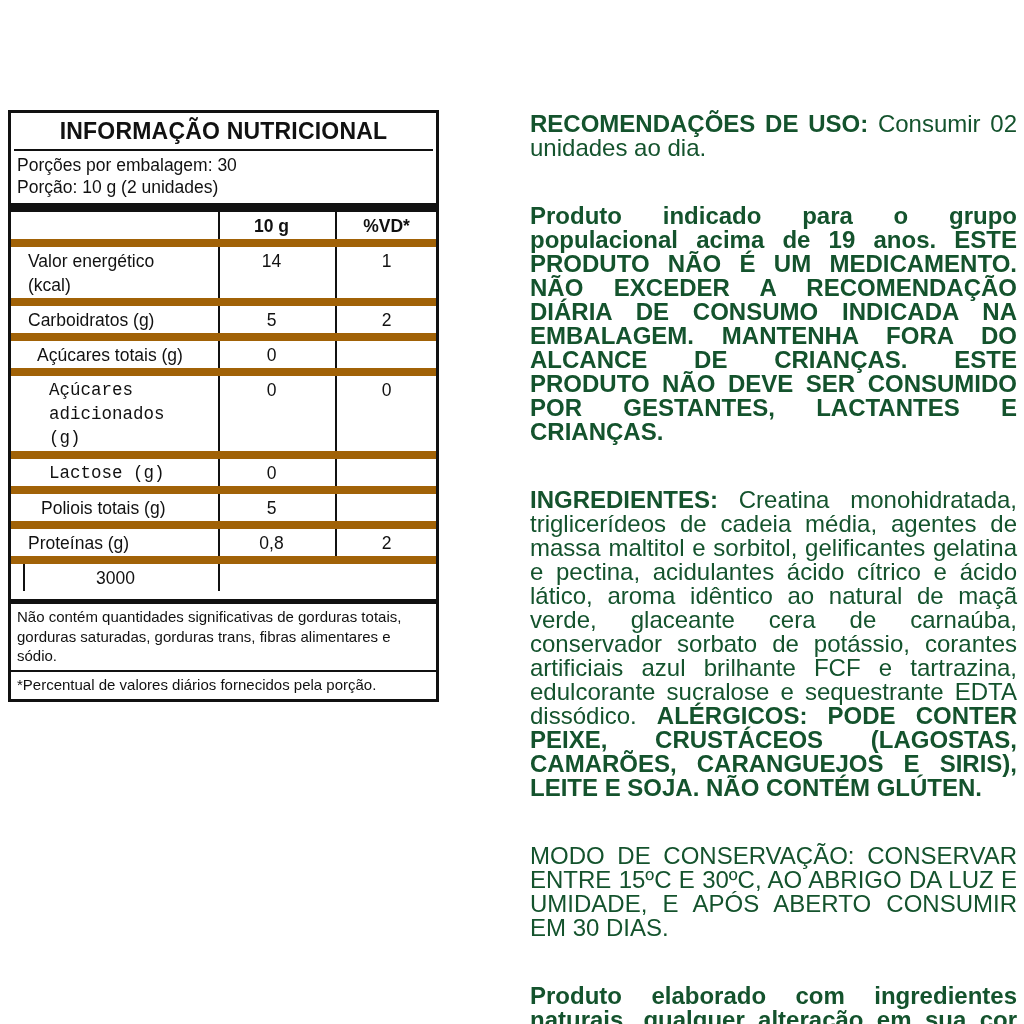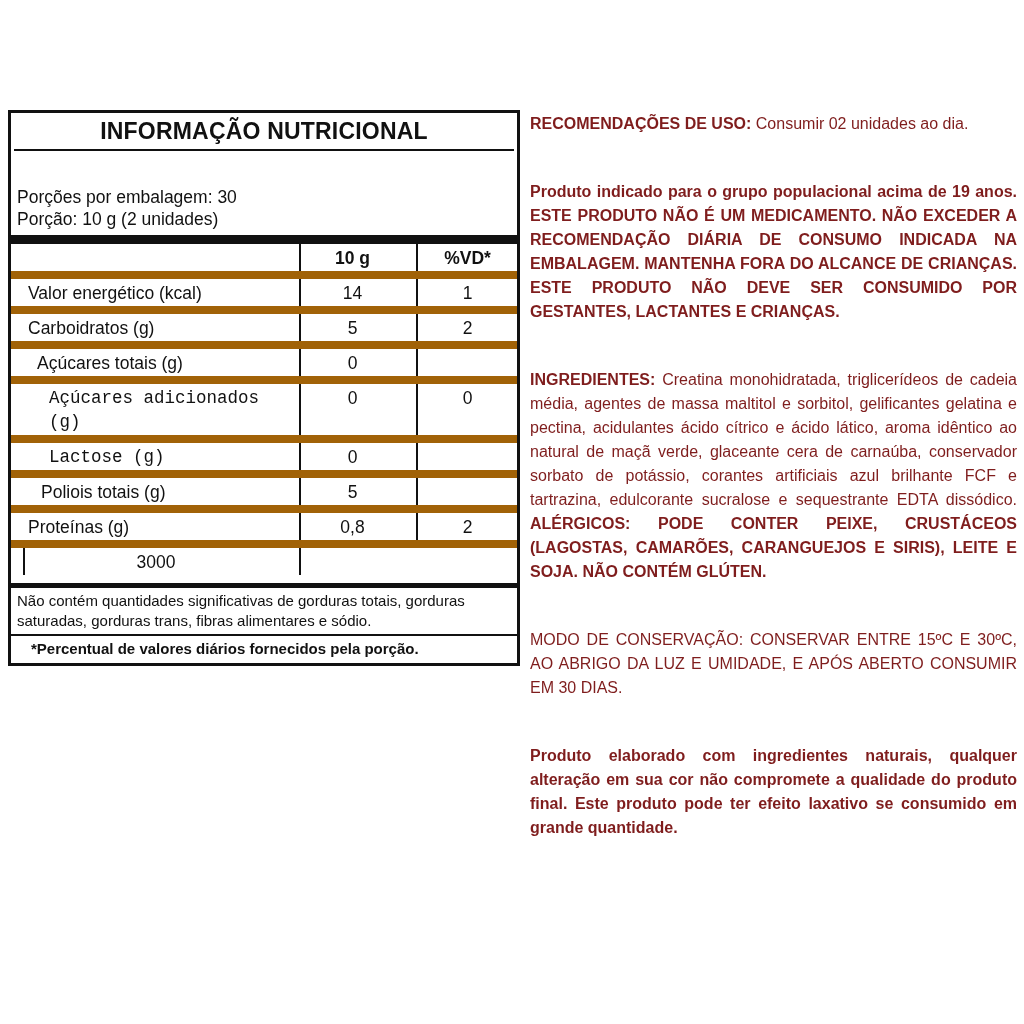--- a/index.html
+++ b/index.html
@@ -8,56 +8,56 @@
     position:relative;
     width:1024px; height:1024px;
     background:#ffffff;
     font-family:"Liberation Sans", sans-serif;
     color:#111111;
     overflow:hidden;
   }
 
   
   .nutrition-label {
-    position:absolute; left:8px; top:110px; width:512px;
+    position:absolute; left:8px; top:110px; width:431px;
     border:3px solid #111; background:#fff;
   }
   .nt-title {
     text-align:center; font-weight:bold; font-size:23px;
     padding:5px 4px 4px; letter-spacing:.2px;
   }
   .nt-title-rule { border-top:2px solid #111; margin:0 3px; }
-  .nt-portions { padding:3px 6px 5px; font-size:17.5px; line-height:22px;margin-top:32px; }
+  .nt-portions { padding:3px 6px 5px; font-size:17.5px; line-height:22px; }
   .nt-bar { height:9px; background:#111; }
 
   .nt-row { display:grid; grid-template-columns:1fr 117px 113px; }
   .nt-row + .nt-row { border-top:8px solid #a16207; }
   .nt-cell { padding:2px 5px 1px; font-size:17.5px; line-height:24px;margin-left:12px; }
   .nt-cell.val, .nt-cell.dv { text-align:center; border-left:2px solid #111; }
   .nt-row.header .nt-cell { font-weight:bold; }
   .ind-1 { padding-left:14px; }
   .ind-2 { padding-left:26px;font-family:Liberation Mono, monospace; }
   .ind-3 { padding-left:18px; }
 
   .nt-footnote1 {
     border-top:5px solid #111;
     padding:3px 6px 4px; font-size:15px; line-height:19.5px;margin-top:8px;
   }
   .nt-footnote2 {
     border-top:2px solid #111;
-    padding:3px 20px 5px; font-size:15px; line-height:19px;font-weight:bold;
+    padding:3px 6px 5px; font-size:15px; line-height:19px;
   }
 
   
   .info-column {
     position:absolute; left:530px; top:112px; width:487px;
   }
   .info-column p {
-    font-size:16px; line-height:24px; text-align:justify;
-    margin-bottom:44px; color:#7f1d1d;
+    font-size:24px; line-height:24px; text-align:justify;
+    margin-bottom:44px; color:#14532d;
   }
   .info-column p:last-child { margin-bottom:12px; }
   .info-column p.bold { font-weight:bold; }
   .info-column strong { font-weight:bold; }
 </style>
 </head>
 <body>
 
 <div class="sheet">
 

